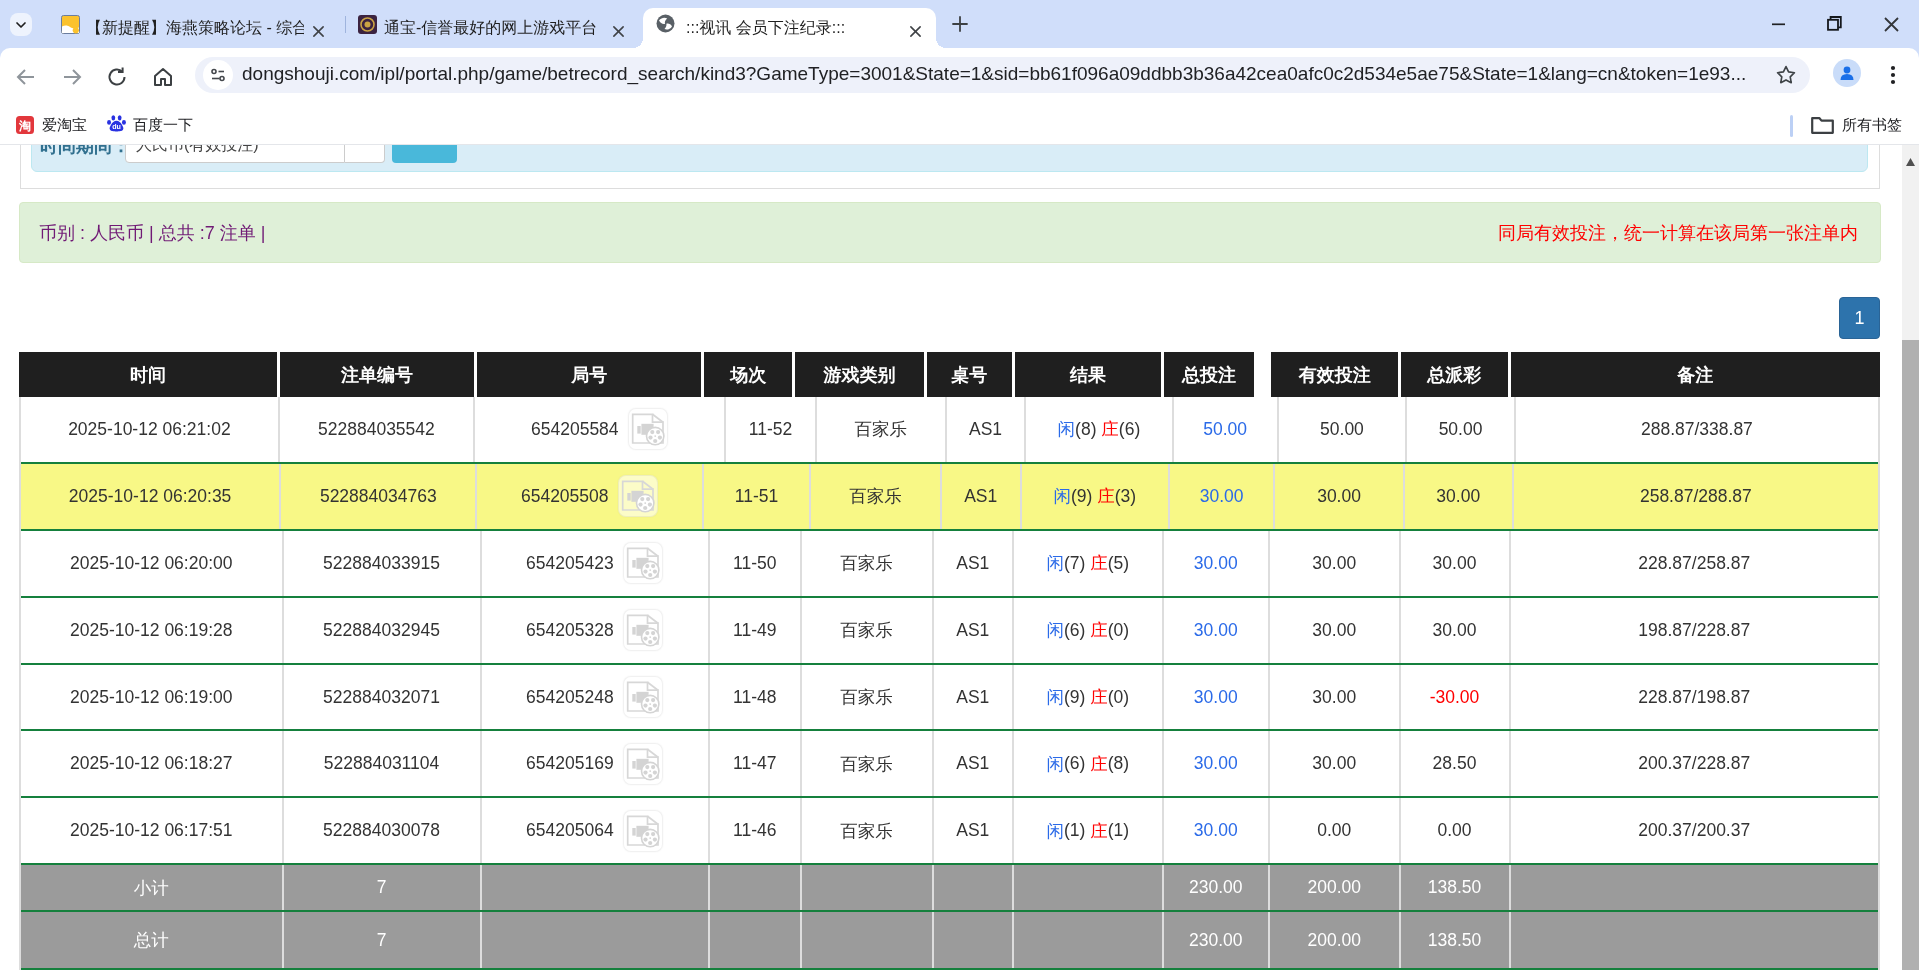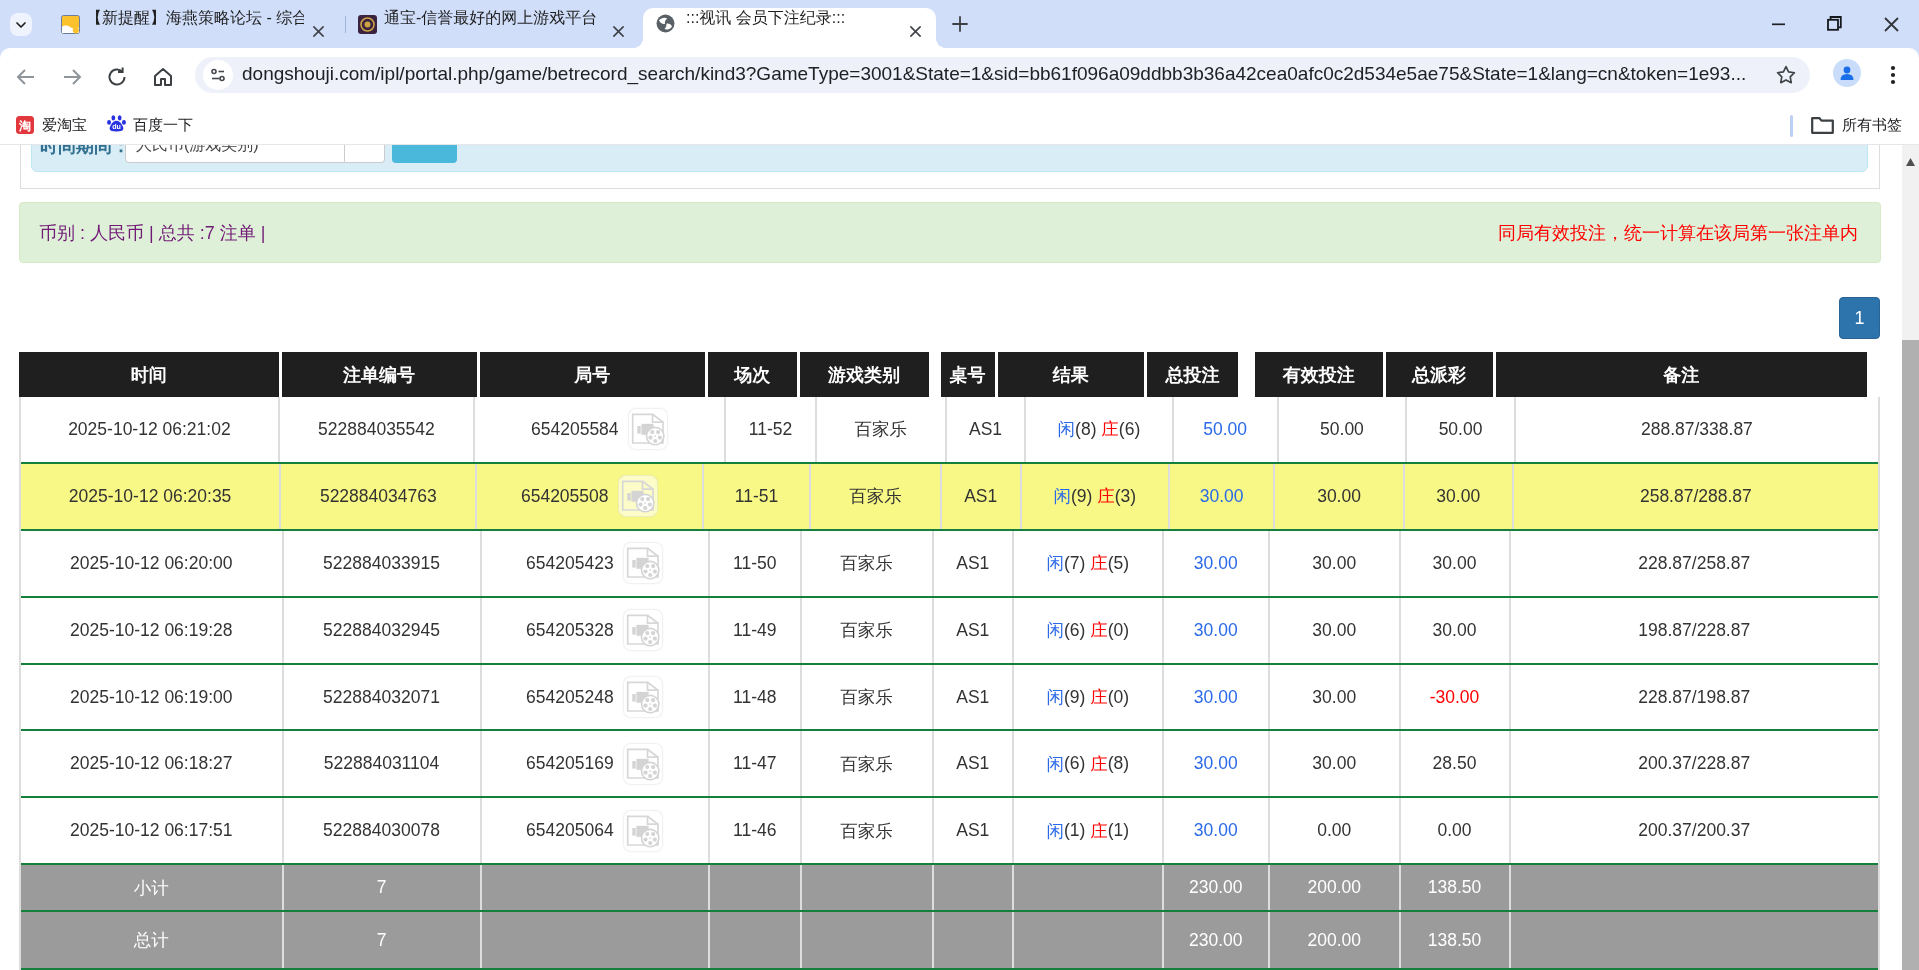--- a/index.html
+++ b/index.html
@@ -1,19 +1,19 @@
 <!DOCTYPE html>
 <html><head><meta charset="utf-8"><title>:::视讯 会员下注纪录:::</title>
 <style>
 *{margin:0;padding:0;box-sizing:border-box}
 body{font-family:"Liberation Sans",sans-serif;background:#fff}
 #root{position:relative;width:1919px;height:970px;overflow:hidden;background:#fff}
 .abs{position:absolute}
 #tabstrip{position:absolute;left:0;top:0;width:1919px;height:58px;background:#d0defa}
-.tab{position:absolute;top:8px;height:40px;display:flex;align-items:flex-start;color:#1f1f1f;font-size:16px}
+.tab{position:absolute;top:8px;height:40px;display:flex;align-items:center;color:#1f1f1f;font-size:16px}
 .tabttl{white-space:nowrap;overflow:hidden}
 #activetab{position:absolute;left:643px;top:8px;width:293px;height:40px;background:#fff;border-radius:10px 10px 0 0}
 .curveL{position:absolute;left:633px;top:38px;width:10px;height:10px;background:radial-gradient(circle at 0 0, rgba(0,0,0,0) 10px, #fff 10px)}
 .curveR{position:absolute;left:936px;top:38px;width:10px;height:10px;background:radial-gradient(circle at 10px 0, rgba(0,0,0,0) 10px, #fff 10px)}
 #toolbar{position:absolute;left:0;top:48px;width:1919px;height:52px;background:#fff;border-radius:10px 10px 0 0}
 #omni{position:absolute;left:195px;top:9px;width:1615px;height:36px;border-radius:18px;background:#eef1fa}
 #urltxt{position:absolute;left:47px;top:6px;width:1512px;height:24px;font-size:19px;color:#202124;white-space:nowrap;overflow:hidden}
 #bkbar{position:absolute;left:0;top:100px;width:1919px;height:45px;background:#fff;border-bottom:1px solid #e4e6ea}
 .bktxt{font-size:15px;color:#202124}
 #content{position:absolute;left:0;top:145px;width:1919px;height:825px;background:#fff;overflow:hidden}
@@ -156,37 +156,37 @@
     <svg class="abs" style="left:1811px;top:17px" width="23" height="17" viewBox="0 0 23 17">
         <path d="M1.2 15.8 V1.2 H8.5 L10.5 3.6 H21.8 V15.8 Z" fill="none" stroke="#3c4043" stroke-width="2.2" stroke-linejoin="round"></path>
       </svg>
     <div class="abs bktxt" style="left:1842px;top:16px">所有书签</div>
   </div>
   <div id="content">
     <div id="outerpanel"></div>
     <div id="bluepanel"></div>
     <div class="abs" style="left:40px;top:-11px;font-size:18px;font-weight:bold;color:#31708f">时间期间：</div>
     <div class="abs" style="left:125px;top:-22px;width:220px;height:40px;background:#fff;border:1px solid #ccc;border-radius:4px 0 0 4px;overflow:hidden">
-        <span style="position:absolute;left:10px;top:11px;font-size:16px;color:#444">人民币(游戏类别)</span>
+        <span style="position:absolute;left:10px;top:11px;font-size:16px;color:#444">人民币(有效投注)</span>
       </div>
     <div class="abs" style="left:345px;top:-22px;width:40px;height:40px;background:#fff;border:1px solid #ccc;border-left:none;border-radius:0 4px 4px 0"></div>
     <div class="abs" style="left:392px;top:-17px;width:65px;height:35px;background:#49b8da;border-radius:4px"></div>
     <div id="greenbar">
         <span class="g">币别 : 人民币 | 总共 :7 注单 |</span>
         <span class="r">同局有效投注，统一计算在该局第一张注单内</span>
       </div>
     <div id="pg1">1</div>
     <div id="tbl">
         <div class="hrow">
           <div class="hc" style="width:259.5px;margin-right:3px">时间</div>
           <div class="hc" style="width:195.0px;margin-right:3px">注单编号</div>
           <div class="hc" style="width:225.5px;margin-right:3px">局号</div>
           <div class="hc" style="width:88.5px;margin-right:3px">场次</div>
-          <div class="hc" style="width:129.0px;margin-right:12px">游戏类别</div>
-          <div class="hc" style="width:54px;margin-right:3px">桌号</div>
+          <div class="hc" style="width:129.0px;margin-right:3px">游戏类别</div>
+          <div class="hc" style="width:86px;margin-right:3px">桌号</div>
           <div class="hc" style="width:146.5px;margin-right:3px">结果</div>
           <div class="hc" style="width:91px;margin-right:17px">总投注</div>
           <div class="hc" style="width:127.5px;margin-right:3px">有效投注</div>
           <div class="hc" style="width:107.0px;margin-right:3px">总派彩</div>
           <div class="hc" style="width:371.5px;margin-right:0px">备注</div>
         </div>
         <div class="tbody">
           <div class="brow" style="height:66.9px;background:#ffffff">
             <div class="c" style="width:262.5px">2025-10-12 06:21:02</div>
             <div class="c" style="width:198.0px">522884035542</div>

